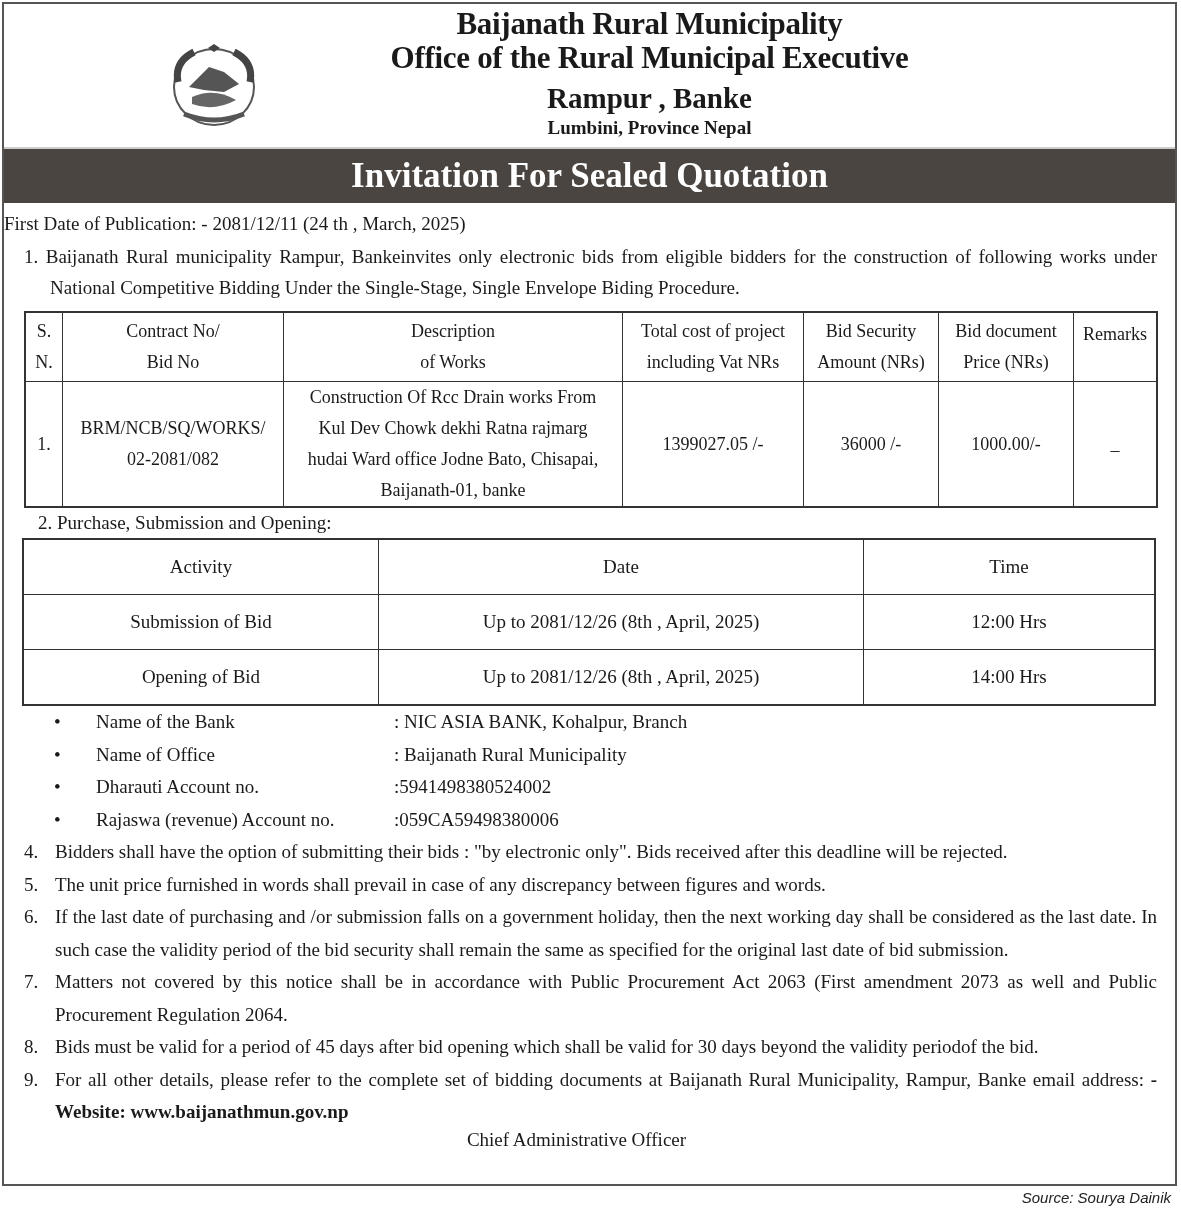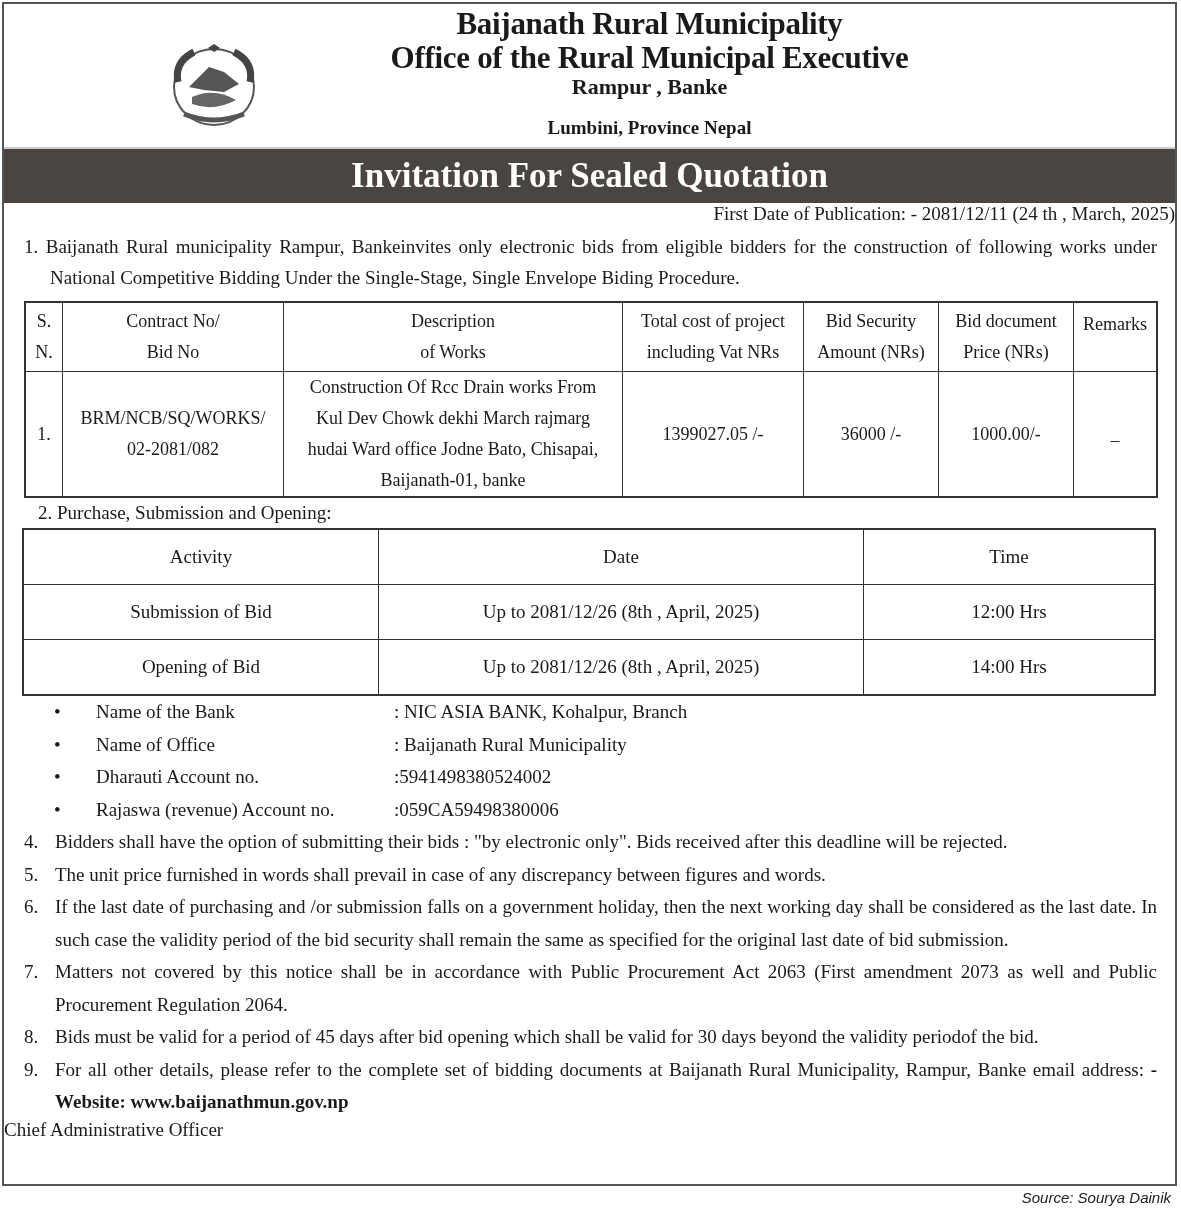--- a/index.html
+++ b/index.html
@@ -5,46 +5,46 @@
   html, body { margin: 0; padding: 0; background: #ffffff; }
   body { width: 1181px; height: 1212px; position: relative; overflow: hidden;
          font-family: "Liberation Serif", serif; color: #1a1a1a; }
   .frame { position: absolute; left: 2px; top: 2px; width: 1175px; height: 1184px;
            border: 2px solid #555; box-sizing: border-box; background: #fff; }
   .header { position: relative; height: 143px; }
   .emblem { position: absolute; left: 160px; top: 38px; width: 100px; height: 90px; }
   .h-title { position: absolute; left: 0; right: 0; text-align: center; font-weight: bold; }
   .h1 { top: 2px; font-size: 31px; letter-spacing: -0.3px; left: 240px; right: 120px; }
   .h2 { top: 36px; font-size: 31px; letter-spacing: -0.3px; left: 240px; right: 120px; }
-  .h3 { top: 70px; font-size: 22px; left: 240px; right: 120px; }
+  .h3 { top: 78px; font-size: 29px; left: 240px; right: 120px; }
   .h4 { top: 113px; font-size: 19px; font-weight: bold; left: 240px; right: 120px; }
   .banner { height: 54px; background: #4a4541; color: #fff; text-align: center;
             font-size: 35px; font-weight: bold; line-height: 54px; border-top: 2px solid #ccc; }
-  .pubdate { text-align: right; font-size: 19px; }
+  .pubdate { text-align: left; font-size: 19px; margin-top: 10px; }
   .para { font-size: 19px; line-height: 31px; text-align: justify; }
   .p1 { margin: 6px 18px 0 20px; padding-left: 26px; text-indent: -26px; }
   table { border-collapse: collapse; }
   .t1 { margin: 8px 0 0 20px; width: 1134px; font-size: 18px; }
   .t1 th, .t1 td { border: 1.5px solid #333; text-align: center; font-weight: normal; padding: 0 4px; }
   .t1 th { height: 62px; line-height: 31px; }
   .t1 td { height: 124px; line-height: 31px; }
   .t1 { border: 2.5px solid #333; }
   .sec2 { margin: 4px 0 0 34px; font-size: 19px; }
   .t2 { margin: 4px 0 0 18px; width: 1134px; font-size: 19px; border: 2.5px solid #333; }
   .t2 td, .t2 th { border: 1.5px solid #333; text-align: center; font-weight: normal; height: 30px; padding: 12px; }
   .sec3 { margin: 6px 0 0 20px; font-size: 19px; line-height: 32px; }
   .bank { list-style: none; margin: 0; padding: 0 0 0 50px; font-size: 19px; }
   .bank li { display: flex; height: 32.5px; line-height: 32.5px; }
   .bank .dot { width: 42px; }
   .bank .lab { width: 298px; }
   .items { margin: 0 18px 0 20px; font-size: 19px; }
   .item { display: flex; line-height: 32.5px; }
   .item .num { width: 31px; flex: none; }
   .item .txt { flex: 1; text-align: justify; }
-  .sig { text-align: left; font-size: 19px; margin: 0 26px 0 0; line-height: 22px; }
+  .sig { text-align: center; font-size: 19px; margin: 0 26px 0 0; line-height: 22px; }
   .source { position: absolute; right: 10px; top: 1189px; font-family: "Liberation Sans", sans-serif;
             font-style: italic; font-size: 15px; color: #222; }
   .bold { font-weight: bold; }
 </style>
 </head>
 <body>
 
 <div class="frame">
   <div class="header">
     <svg class="emblem" viewBox="0 0 100 90">
@@ -79,21 +79,21 @@
         <th style="width:172px"><span>Total cost of project</span><br><span>including Vat NRs</span></th>
         <th style="width:126px"><span>Bid Security</span><br><span>Amount  (NRs)</span></th>
         <th style="width:126px"><span>Bid document</span><br><span>Price (NRs)</span></th>
         <th style="vertical-align:top;padding-top:6px"><span>Remarks</span></th>
       </tr>
     </thead>
     <tbody>
       <tr>
         <td>1.</td>
         <td><span>BRM/NCB/SQ/WORKS/</span><br><span>02-2081/082</span></td>
-        <td><span>Construction Of Rcc Drain works From</span><br><span>Kul Dev Chowk dekhi March rajmarg</span><br><span>hudai  Ward office Jodne Bato, Chisapai,</span><br><span>Baijanath-01, banke</span></td>
+        <td><span>Construction Of Rcc Drain works From</span><br><span>Kul Dev Chowk dekhi Ratna rajmarg</span><br><span>hudai  Ward office Jodne Bato, Chisapai,</span><br><span>Baijanath-01, banke</span></td>
         <td>1399027.05 /-</td>
         <td>36000 /-</td>
         <td>1000.00/-</td>
         <td>_</td>
       </tr>
     </tbody>
   </table>
 
   <div class="sec2">2.  Purchase, Submission and Opening:</div>
 

